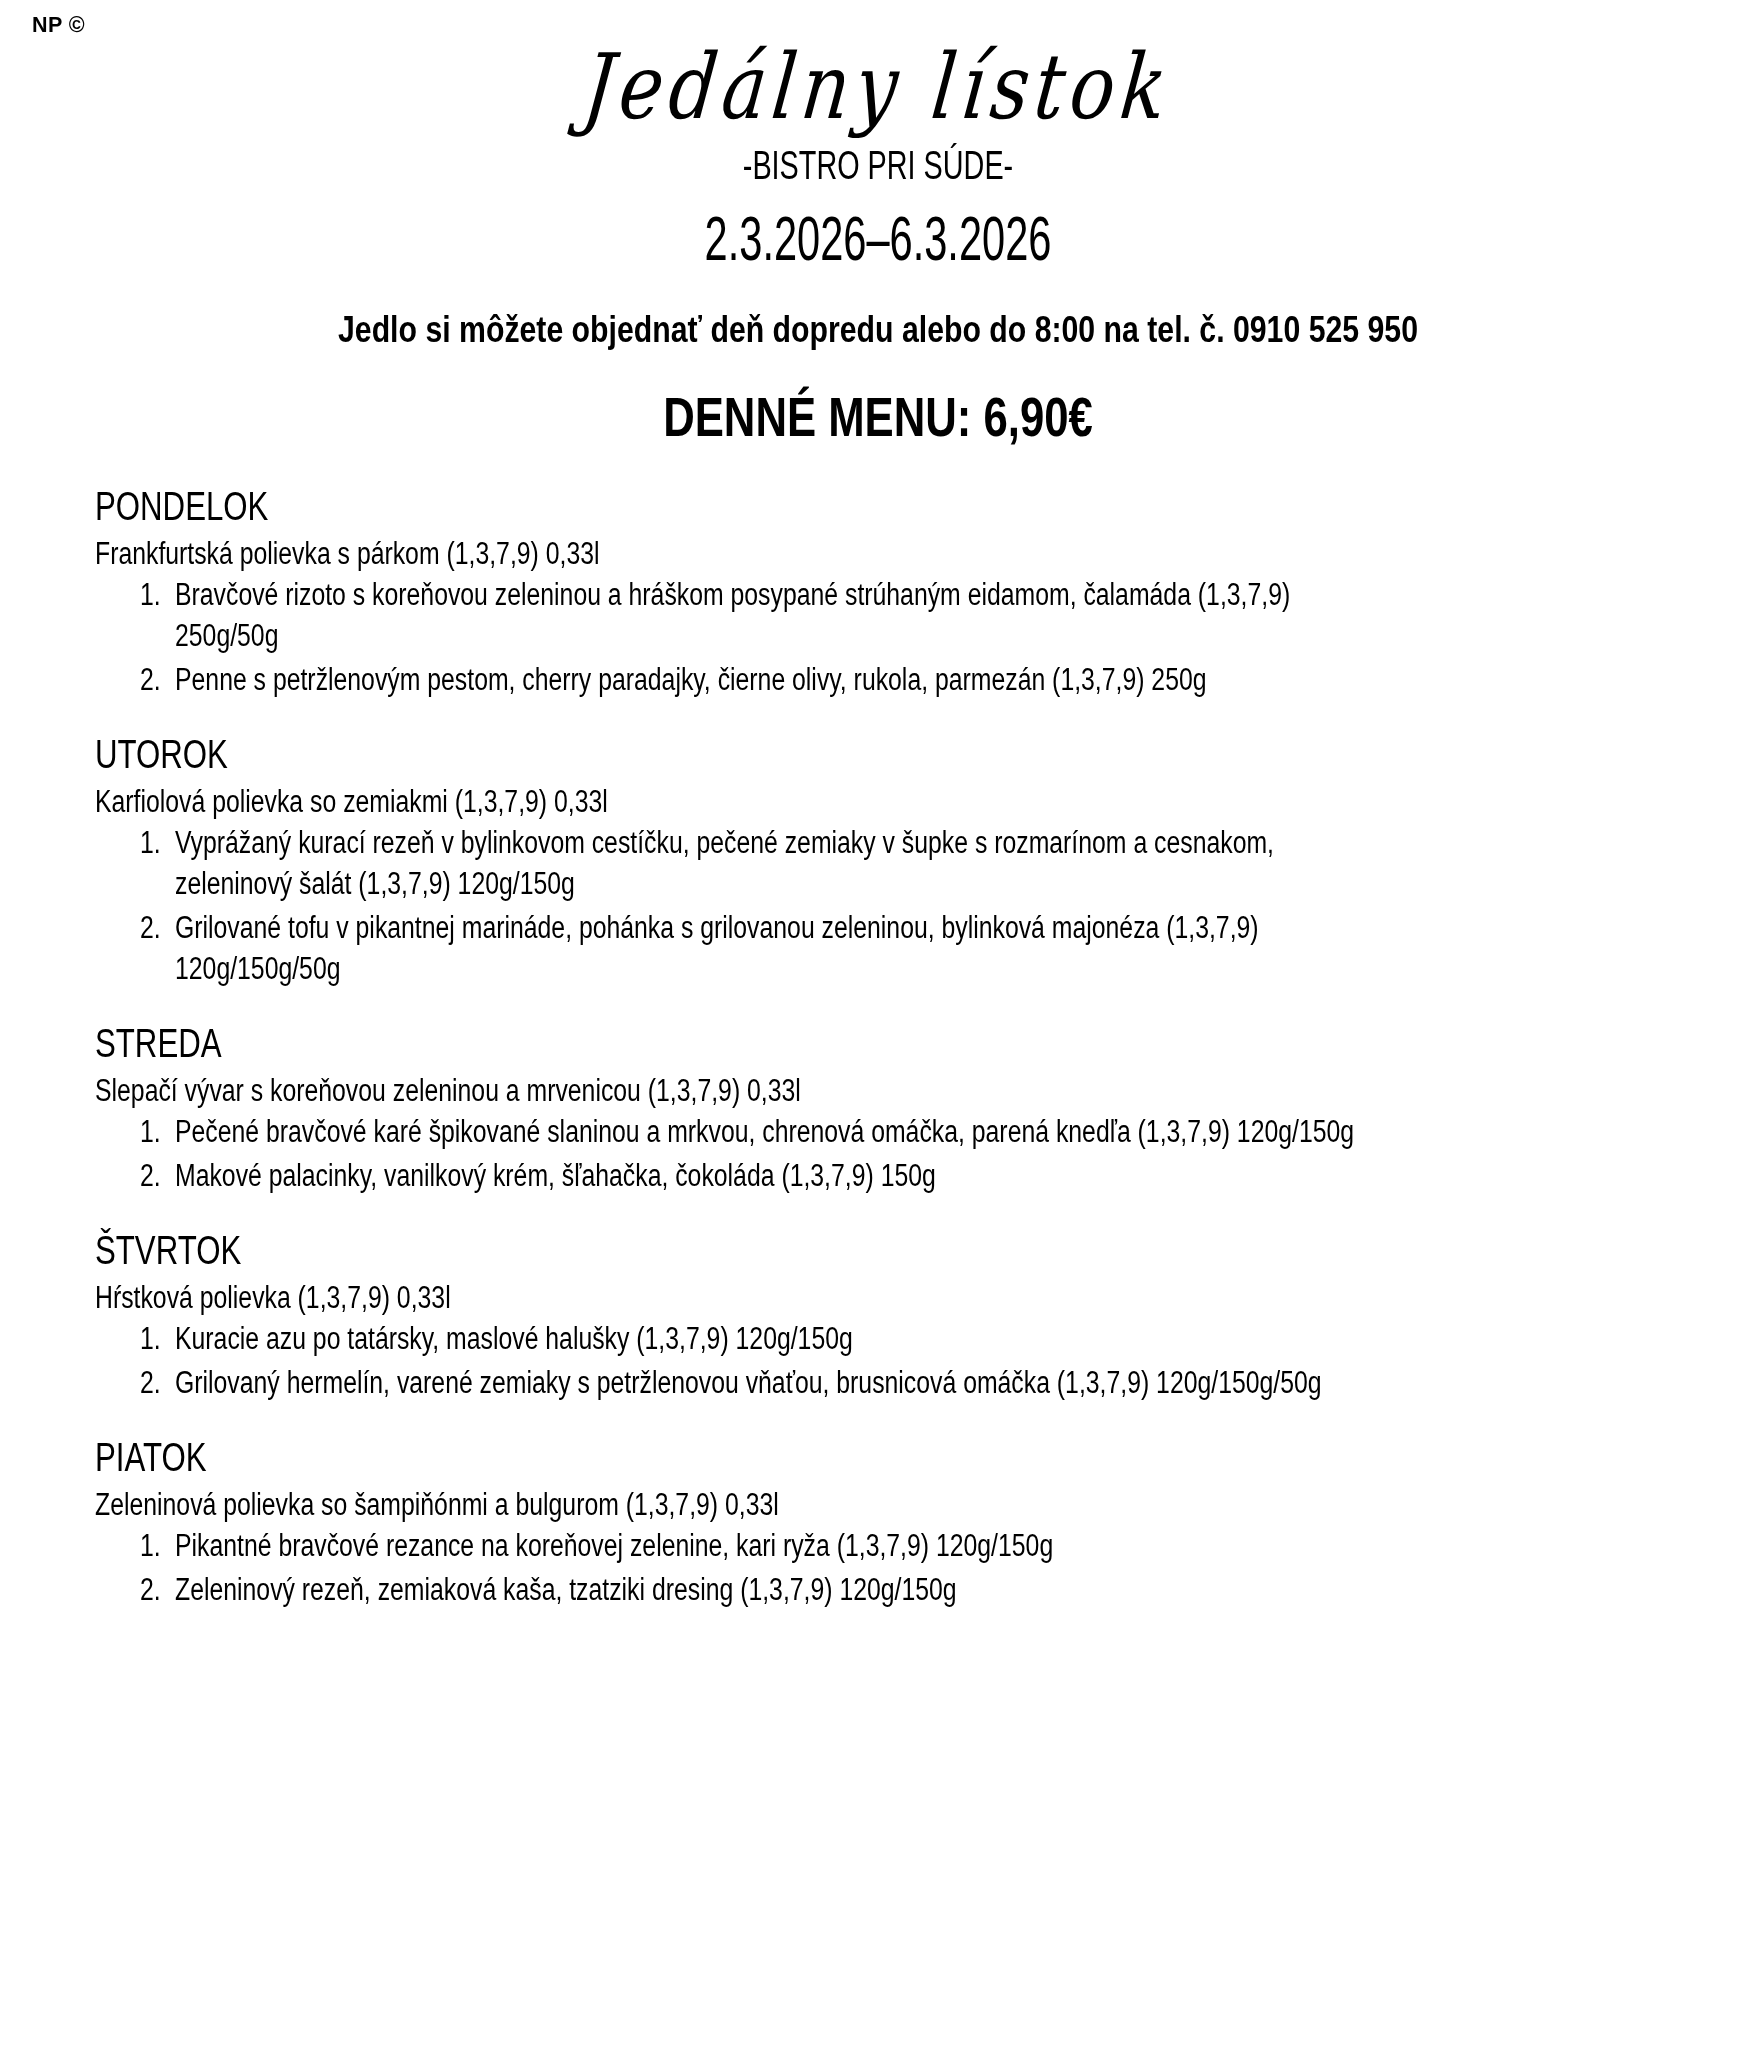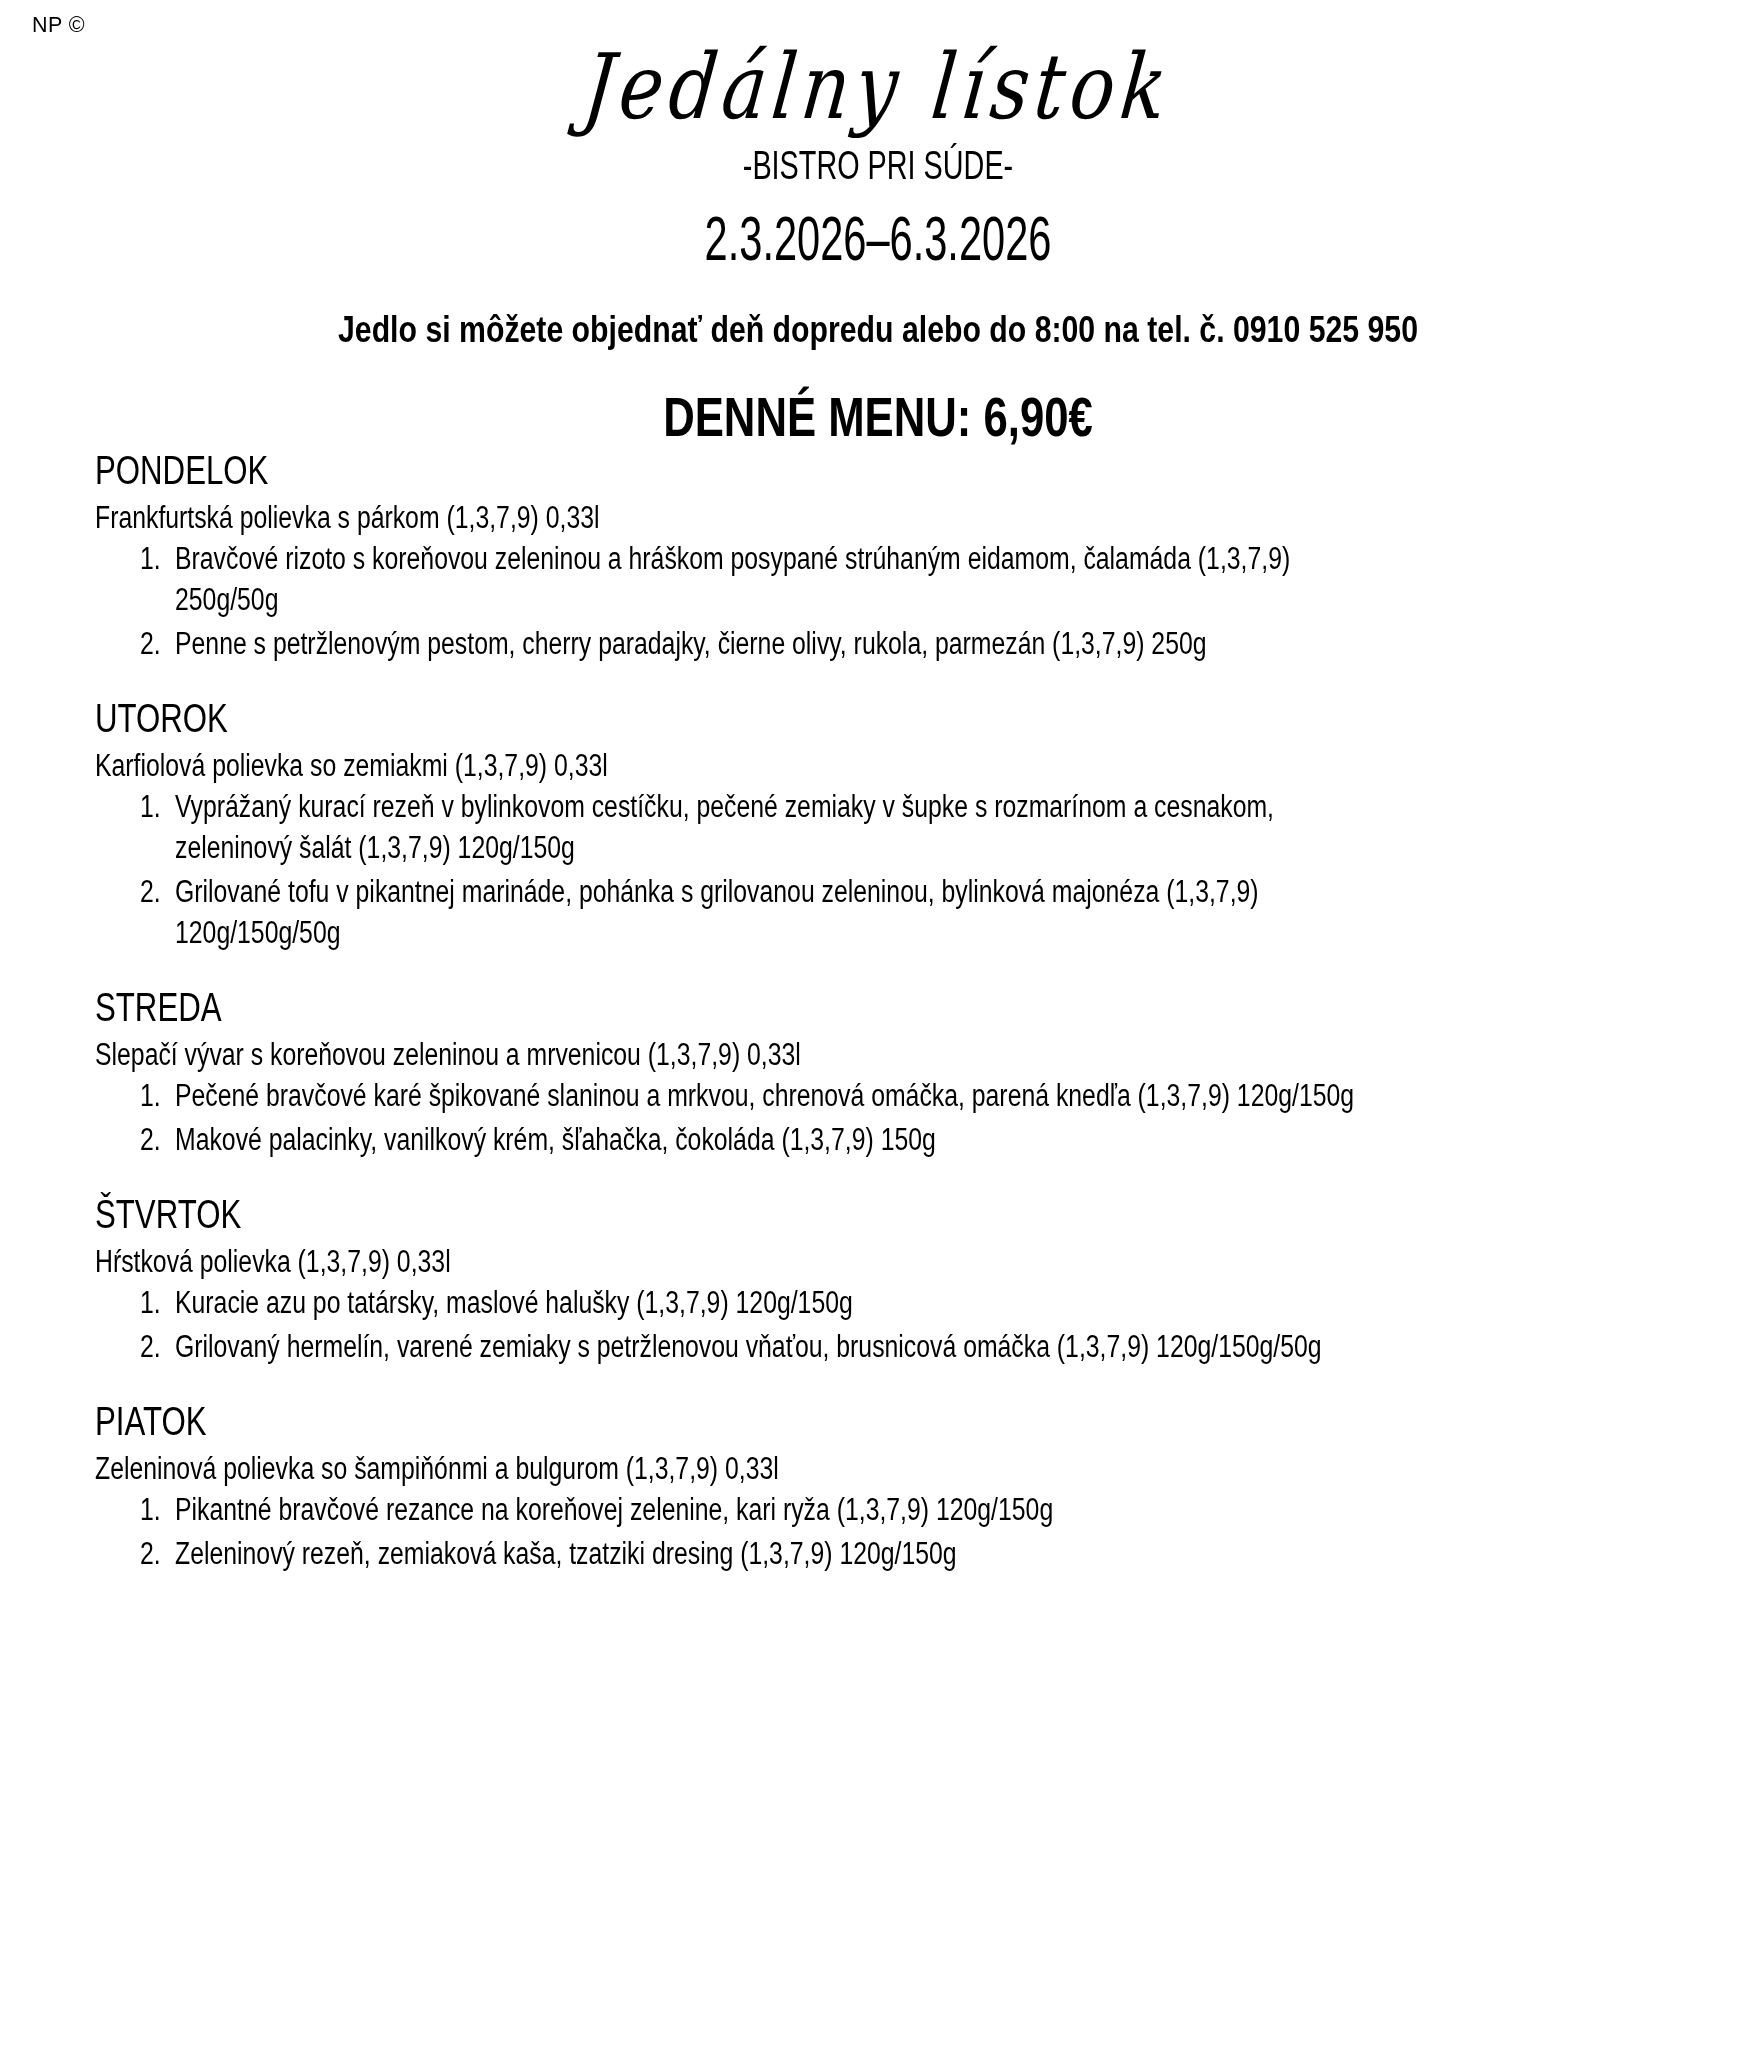--- a/index.html
+++ b/index.html
@@ -23,21 +23,21 @@
     box-sizing: border-box;
     padding: 0;
   }
 
   
   .corner-mark {
     position: absolute;
     top: 15px;
     left: 32px;
     font-size: 21.5px;
-    font-weight: 400;
+    font-weight: 700;
     letter-spacing: 0.4px;
     line-height: 1;
     font-family: "Liberation Sans", sans-serif;
   }
 
   
   .header {
     text-align: center;
     padding-top: 50px;
   }
@@ -95,20 +95,21 @@
     font-size: 56px;
     line-height: 1.1;
     transform: scaleX(0.78);
     transform-origin: center center;
     margin-top: 37px;
     white-space: nowrap;
   }
 
   
   .days {
+    margin-top: 36px;
     padding: 0 95px 0 95px;
   }
 
   .day-block {
     margin-bottom: 31px;
   }
 
   .day-name {
     font-family: "Liberation Sans", sans-serif;
     font-weight: 400;

